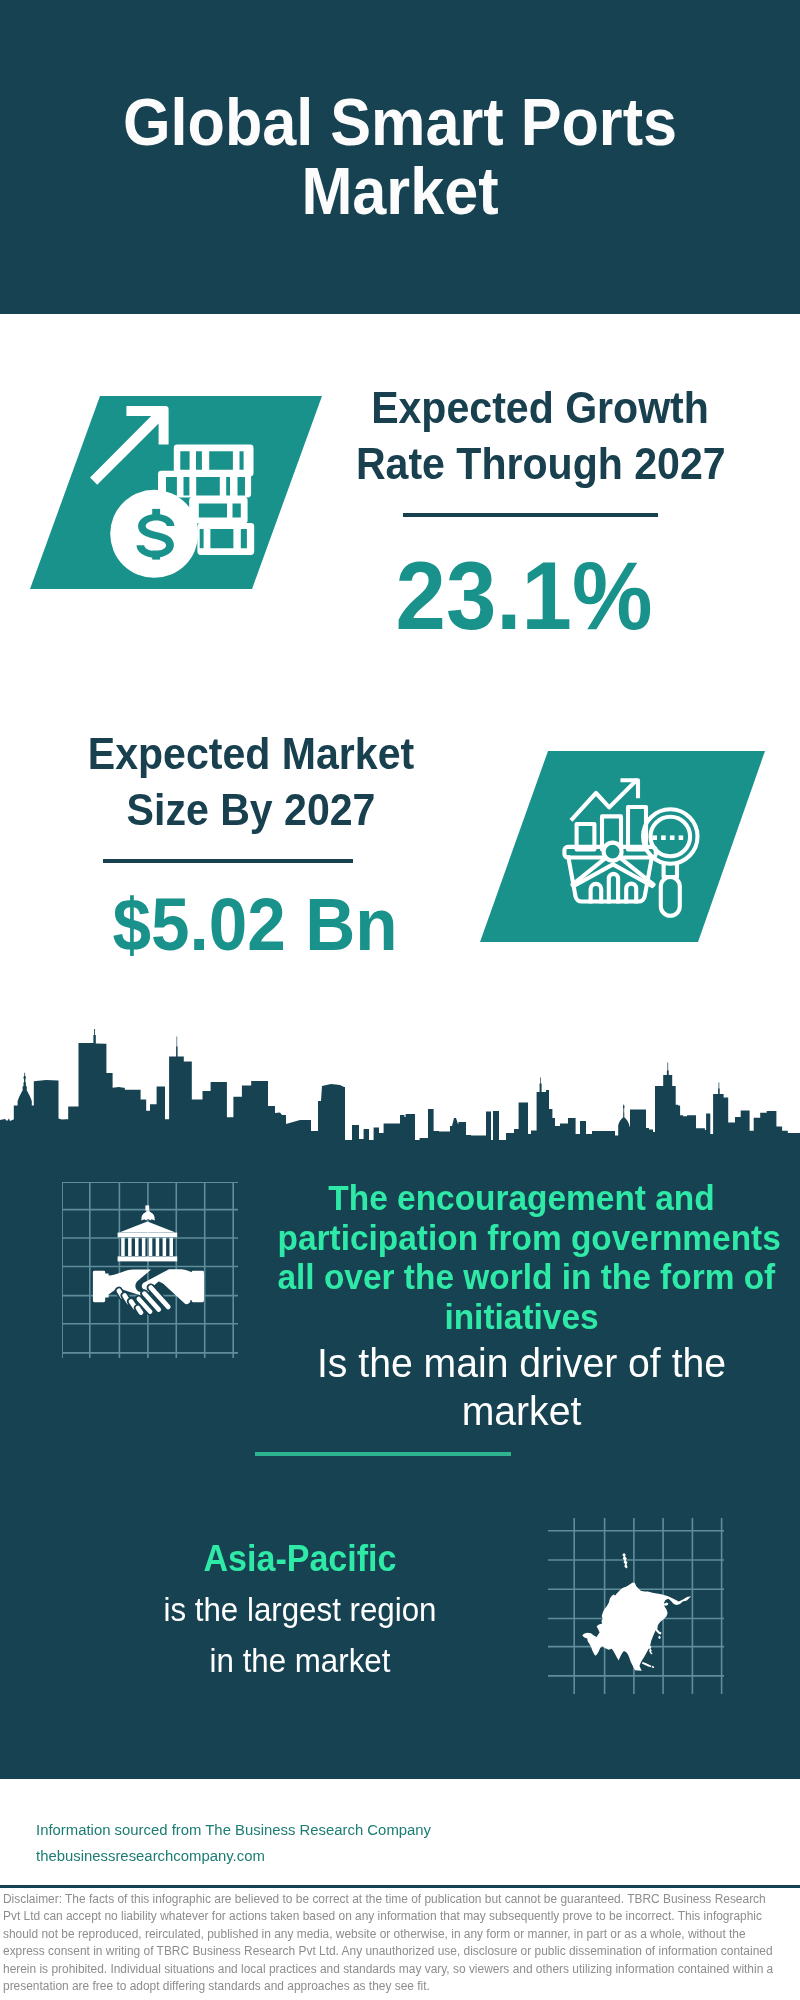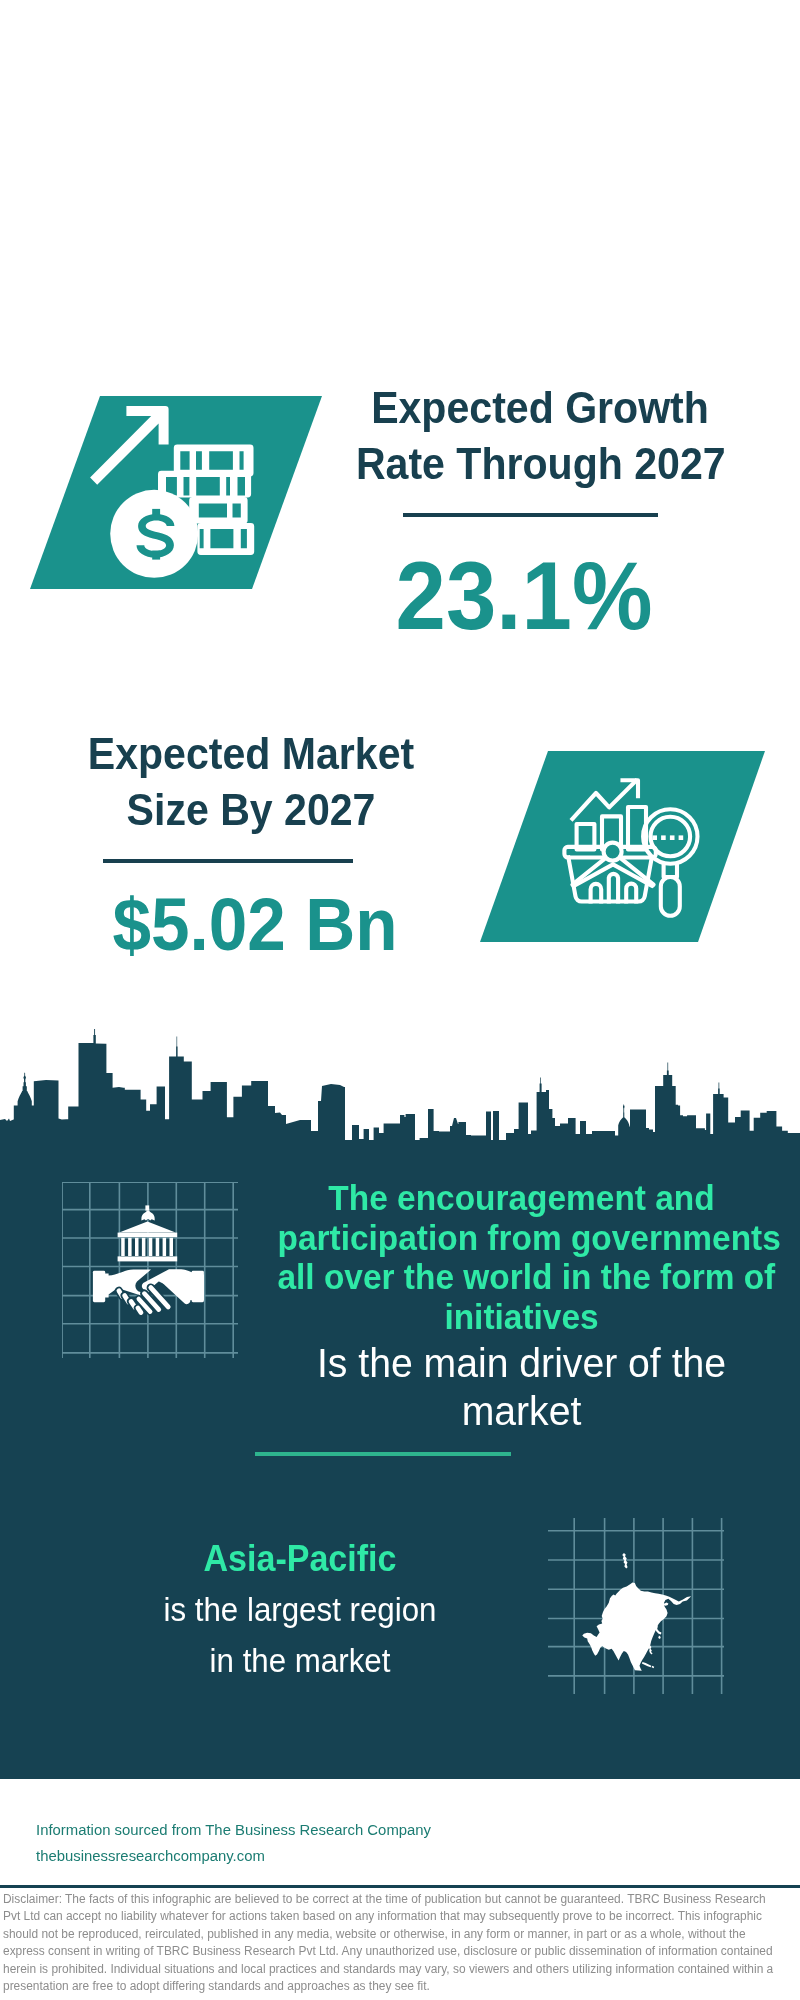--- a/index.html
+++ b/index.html
@@ -46,20 +46,26 @@
   .hr{position:absolute;left:0;top:1885px;width:800px;height:3px;background:#164252;}
   .disc{position:absolute;left:3px;top:1891px;width:795px;color:#8d8d8d;
         font-size:12.3px;line-height:17.4px;text-align:left;
         transform:scaleX(.97);transform-origin:0% 0%;}
 </style>
 </head>
 <body>
 
 <div class="page">
 
+  <div class="header">
+    <div class="title">
+      <span>Global Smart Ports</span><br>
+      <span>Market</span>
+    </div>
+  </div>
 
   <svg class="icosvg" style="left:30px;top:392px;width:300px;height:200px;" viewBox="0 0 300 200">
     <polygon points="70,4 292,4 222,197 0,197" fill="#1a928c"></polygon>
     <g fill="#fff">
       <path d="M96.4,14 h38.9 a3.3,3.3 0 0 1 3.3,3.3 V52.5 h-10.0 V31.6 L67.2,92.8 60.1,85.5 121.2,24.1 H96.4 Z"></path>
     </g>
     <g fill="#fff" fill-rule="evenodd">
       <path d="M147.2,52.4 h72.9 a3.4,3.4 0 0 1 3.4,3.4 v25.1 a3.4,3.4 0 0 1 -3.4,3.4 h-72.9 a3.4,3.4 0 0 1 -3.4,-3.4 v-25.1 a3.4,3.4 0 0 1 3.4,-3.4 Z M150.3,59.2 v18.5 h9.3 v-18.5 Z M166.0,59.2 v18.5 h5.9 v-18.5 Z M179.2,59.2 v18.5 h23.7 v-18.5 Z M209.5,59.2 v18.5 h4.1 v-18.5 Z"></path>
       <path d="M131.4,78.8 h86.3 a3.4,3.4 0 0 1 3.4,3.4 v19.9 a3.4,3.4 0 0 1 -3.4,3.4 h-86.3 a3.4,3.4 0 0 1 -3.4,-3.4 v-19.9 a3.4,3.4 0 0 1 3.4,-3.4 Z M136.0,84.9 v18.7 h10.9 v-18.7 Z M153.5,84.9 v18.7 h5.9 v-18.7 Z M166.2,84.9 v18.7 h23.6 v-18.7 Z M196.2,84.9 v18.7 h3.8 v-18.7 Z M207.5,84.9 v18.7 h7.5 v-18.7 Z"></path>
       <path d="M162.6,105.0 h51.6 a3.4,3.4 0 0 1 3.4,3.4 v19.8 a3.4,3.4 0 0 1 -3.4,3.4 h-51.6 a3.4,3.4 0 0 1 -3.4,-3.4 v-19.8 a3.4,3.4 0 0 1 3.4,-3.4 Z M168.8,111.4 v14.1 h28.2 v-14.1 Z M202.5,111.4 v14.1 h8.3 v-14.1 Z"></path>

